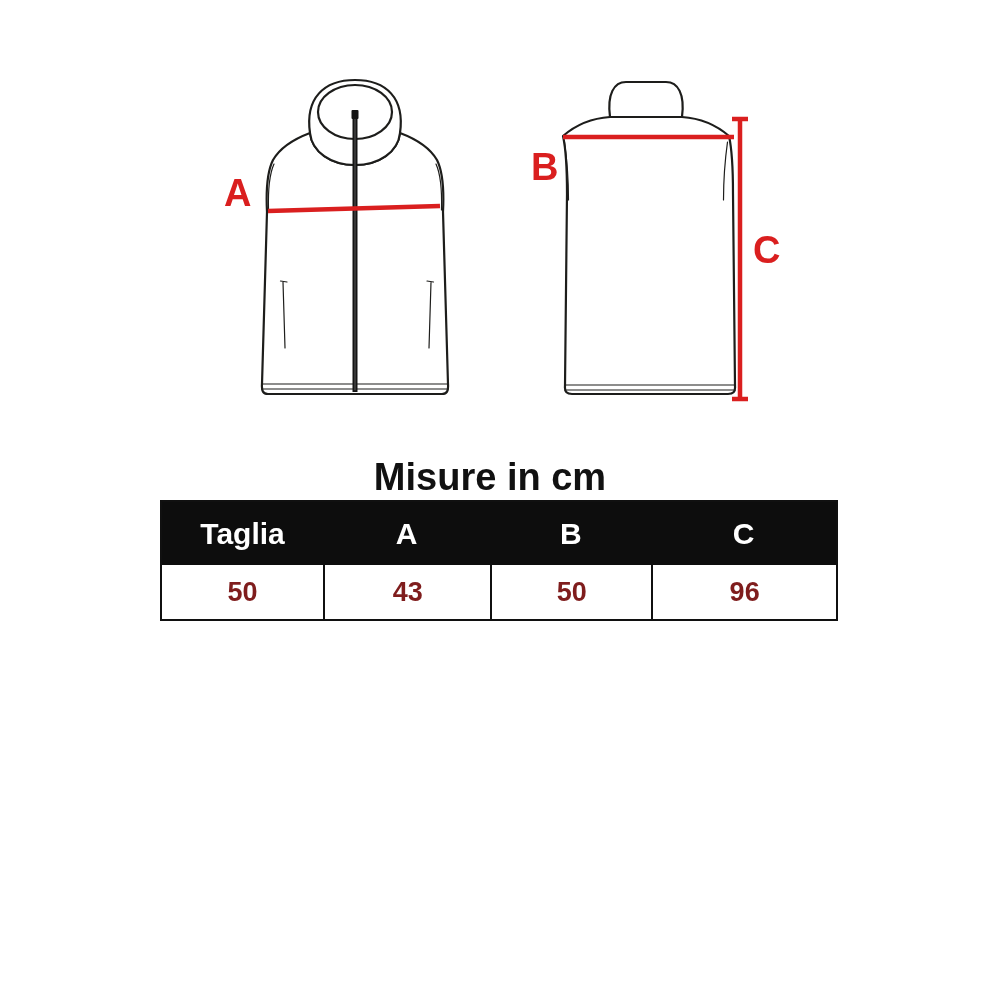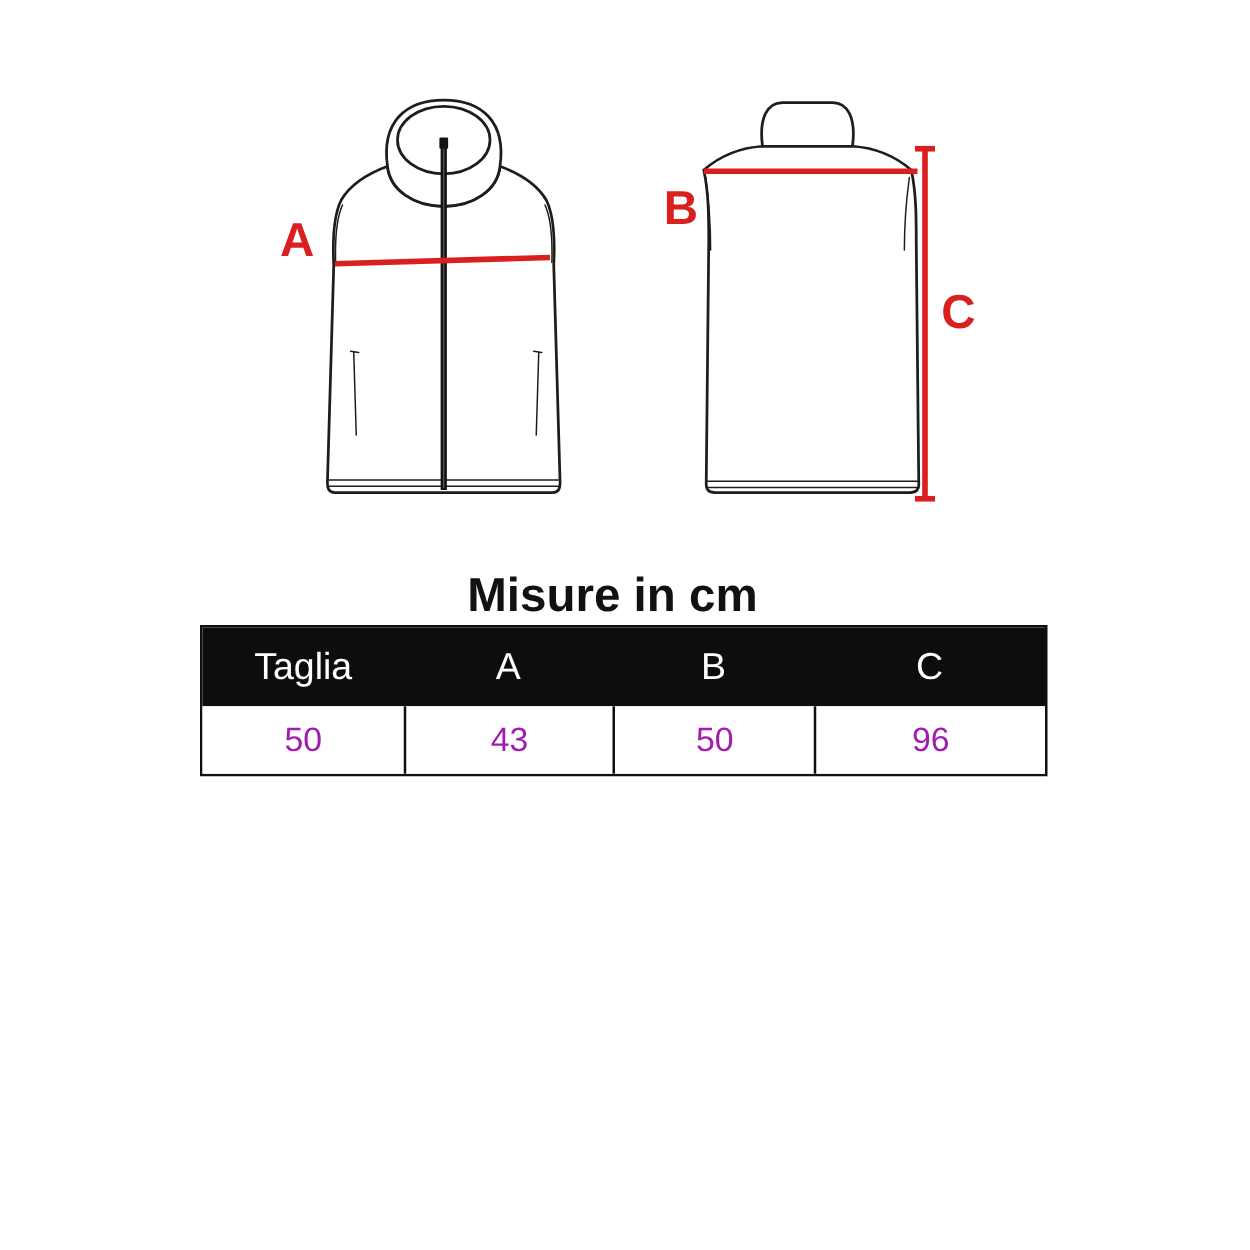--- a/index.html
+++ b/index.html
@@ -60,28 +60,28 @@
     background: #ffffff;
   }
   .size-table .row { display: flex; width: 100%; }
   .size-table .row.header {
     background: var(--table-header-bg);
     color: var(--table-header-text);
     height: 63px;
   }
   .size-table .row.data {
     background: #ffffff;
-    color: #a21caf;
+    color: #7f1d1d;
     height: 54px;
   }
   .size-table .cell {
     display: flex;
     align-items: center;
     justify-content: center;
-    font-weight: normal;
+    font-weight: bold;
   }
   .size-table .row.header .cell { font-size: 30px; }
   .size-table .row.data .cell { font-size: 27px; }
   .size-table .cell.c0 { width: 23.9%; }
   .size-table .cell.c1 { width: 24.8%; }
   .size-table .cell.c2 { width: 23.9%; }
   .size-table .cell.c3 { width: 27.4%; }
   .size-table .row.data .cell + .cell { border-left: 2px solid #101010; }
 </style>
 </head>

